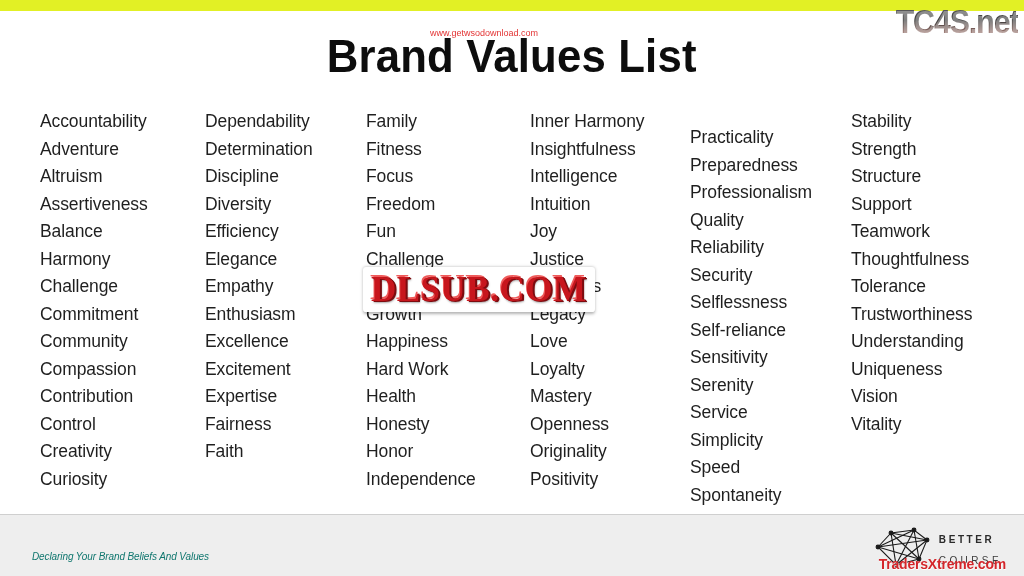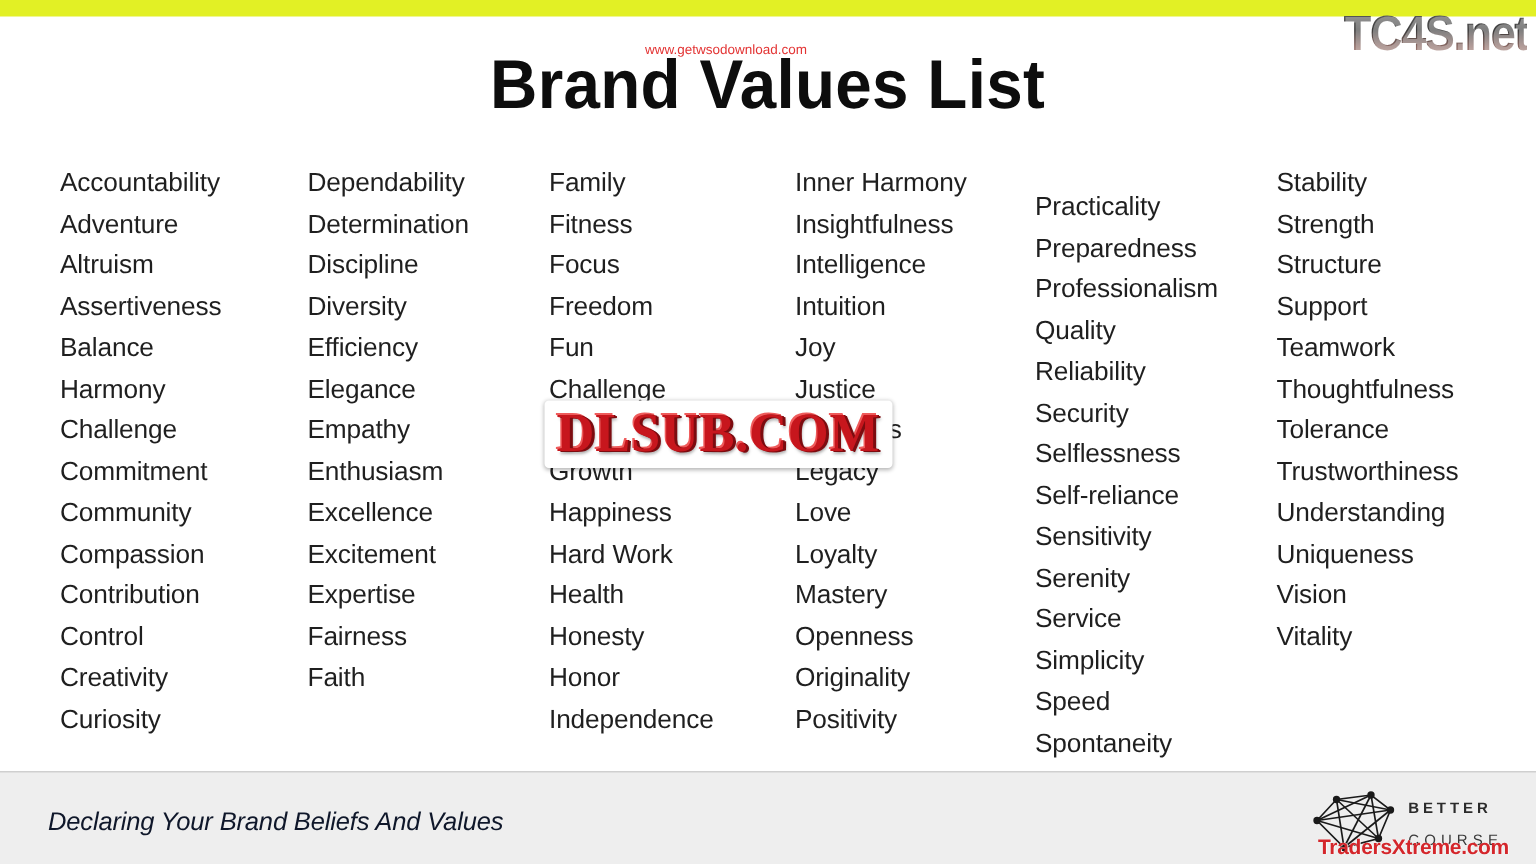--- a/index.html
+++ b/index.html
@@ -142,25 +142,25 @@
     left: 0;
     bottom: 0;
     width: 1024px;
     height: 62px;
     background: #eeeeee;
     border-top: 1px solid #cfcfcf;
   }
   .footer-tagline {
     position: absolute;
     left: 32px;
-    top: 23px;
+    top: 36px;
     font-family: "Liberation Sans", sans-serif;
     font-style: italic;
-    font-size: 17px;
-    color: #0f172a;
+    font-size: 10px;
+    color: #0f766e;
     letter-spacing: -0.1px;
   }
 
   .footer-logo {
     position: absolute;
     right: 22px;
     top: 12px;
     display: flex;
     align-items: center;
     gap: 9px;

